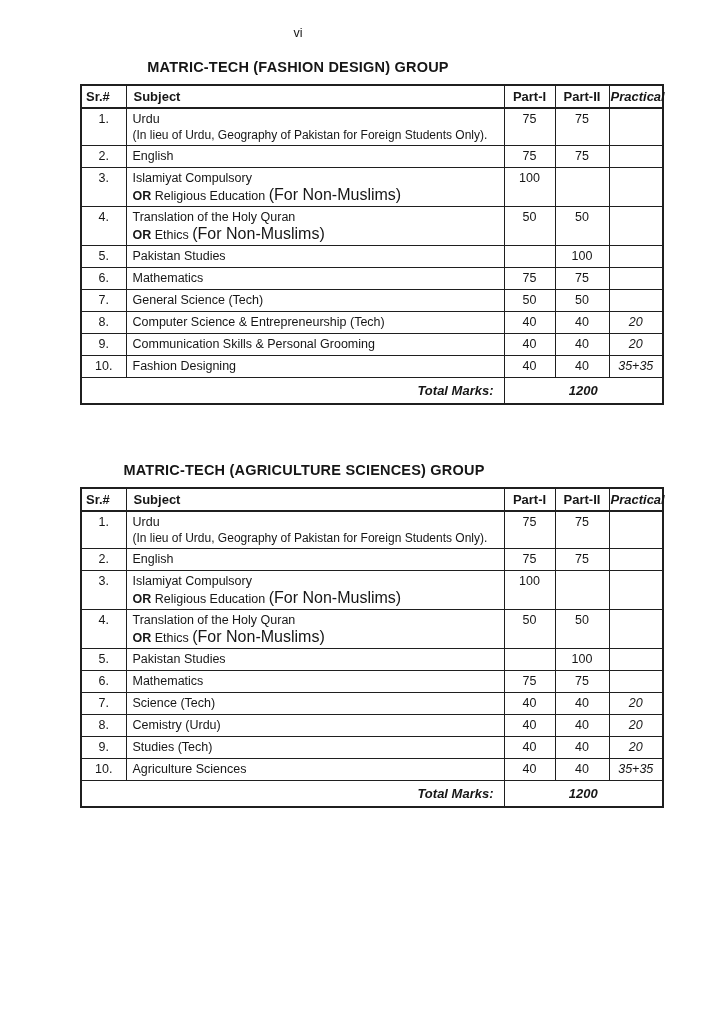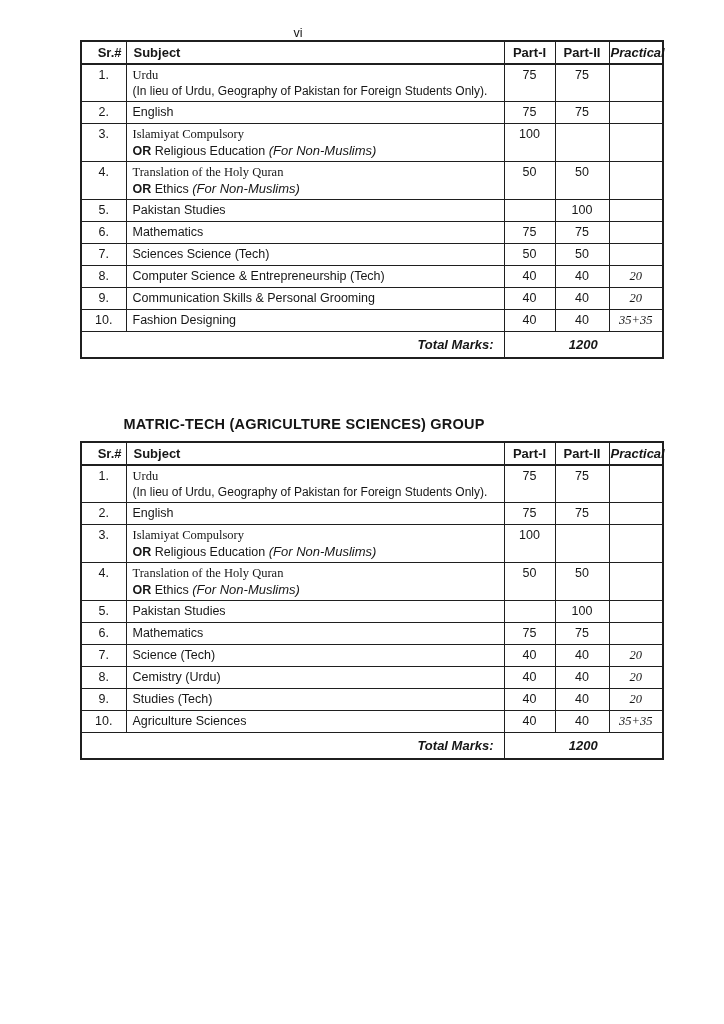--- a/index.html
+++ b/index.html
@@ -43,35 +43,35 @@
     padding: 2px 4px;
     font-size: 12.5px;
     line-height: 17px;
   }
   .hrow th {
     font-weight: 700;
     font-size: 13px;
     padding: 2px 4px;
     border-bottom: 2px solid #1f1f1f;
   }
-  th.c-sr { text-align: right; }
+  th.c-sr { text-align: left; }
   th.c-sub { text-align: left; padding-left: 7px; }
   th.c-num { text-align: center; }
   th.c-prac-h { text-align: center; font-style: italic; padding-left: 1px; padding-right: 1px; }
 
   td.c-sr { text-align: center; }
   td.c-sub { text-align: left; padding-left: 6px; }
   td.c-num { text-align: center; }
-  td.c-prac { text-align: center; font-style: italic; font-family: Liberation Serif, serif; }
-
-  .subj-main { line-height: 17px; font-family: Liberation Serif, serif; }
+  td.c-prac { text-align: center; font-style: italic; }
+
+  .subj-main { line-height: 17px; }
   .subj-note { font-size: 12px; line-height: 15px; }
   .or-line { line-height: 16px; }
   .or-line b { font-weight: 700; }
-  .small-note { font-size: 13px; font-style: italic; }
+  .small-note { font-size: 16px; }
 
   .total-row td { padding: 4px 6px; border-top: 1.5px solid #1f1f1f; }
   td.total-label {
     text-align: right;
     font-weight: 700;
     font-style: italic;
     font-size: 13px;
     padding-right: 10px;
   }
   td.total-value {
@@ -82,20 +82,21 @@
   }
 </style>
 </head>
 <body>
 
 <div class="page">
 
   <div class="page-number">vi</div>
 
   <section class="section-fashion">
+    <div class="group-title">MATRIC-TECH (FASHION DESIGN) GROUP</div>
 
     <table class="marks-table">
       <colgroup>
         <col style="width:45px">
           <col style="width:378px">
           <col style="width:51px">
           <col style="width:54px">
           <col style="width:54px">
       </colgroup>
       <thead>
@@ -154,21 +155,21 @@
         </tr>
         <tr>
           <td class="c-sr">6.</td>
           <td class="c-sub">Mathematics</td>
           <td class="c-num">75</td>
           <td class="c-num">75</td>
           <td class="c-prac"></td>
         </tr>
         <tr>
           <td class="c-sr">7.</td>
-          <td class="c-sub">Sciences Science (Tech)</td>
+          <td class="c-sub">General Science (Tech)</td>
           <td class="c-num">50</td>
           <td class="c-num">50</td>
           <td class="c-prac"></td>
         </tr>
         <tr>
           <td class="c-sr">8.</td>
           <td class="c-sub">Computer Science &amp; Entrepreneurship (Tech)</td>
           <td class="c-num">40</td>
           <td class="c-num">40</td>
           <td class="c-prac">20</td>

